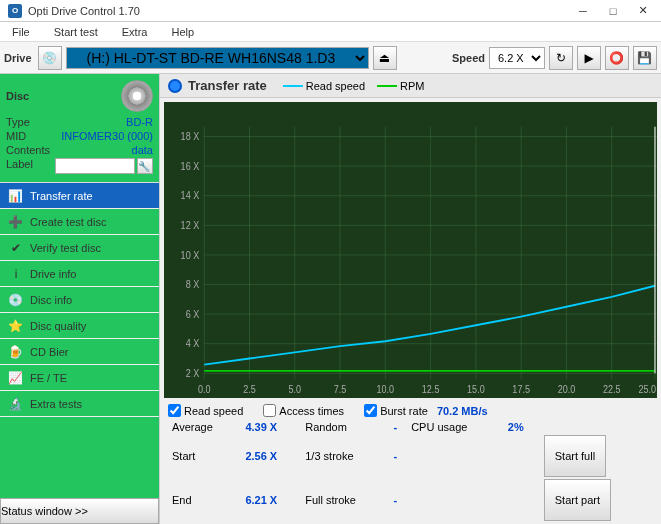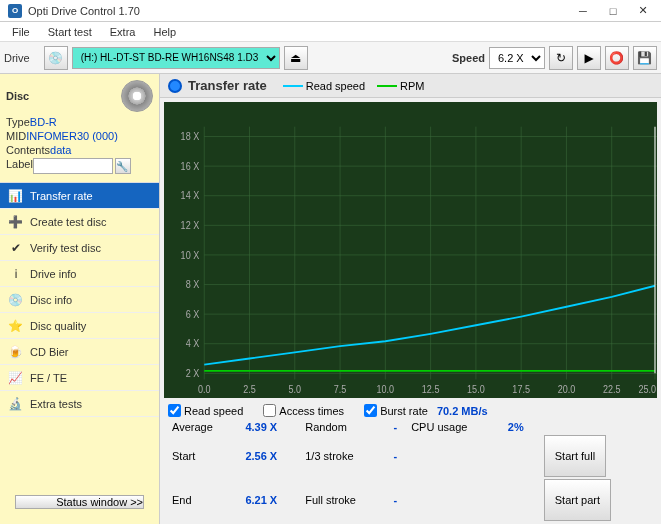--- a/index.html
+++ b/index.html
@@ -49,21 +49,21 @@
     }
 
     
     .menu-bar {
       background: #fff;
       height: 20px;
       display: flex;
       align-items: center;
       padding: 0 4px;
       border-bottom: 1px solid #ddd;
-      gap: 2px;
+      gap: 8px;
     }
     .menu-item {
       padding: 1px 8px;
       font-size: 11px;
       color: #333;
       cursor: pointer;
       height: 100%;
       display: flex; align-items: center;
     }
 
@@ -72,30 +72,30 @@
       background: #f5f5f5;
       height: 32px;
       display: flex;
       align-items: center;
       padding: 0 4px;
       border-bottom: 1px solid #ccc;
       gap: 4px;
     }
     .toolbar-label {
       font-size: 11px;
-      font-weight: normal;
-      color: #333;
-      margin-right: 10px;
+      font-weight: bold;
+      color: #333;
+      margin-right: 2px;
     }
     .drive-select {
       height: 22px;
-      font-size: 10px;
-      border: 1px solid #aaa;
-      background: #5eead4;
-      padding: 0 4px;
+      font-size: 14px;
+      border: 1px solid #aaa;
+      background: #0369a1;
+      padding: 0 16px;
       min-width: 200px;
     }
     .toolbar-btn {
       height: 24px;
       width: 24px;
       border: 1px solid #aaa;
       background: linear-gradient(to bottom, #fff, #e0e0e0);
       cursor: pointer;
       display: flex; align-items: center; justify-content: center;
       font-size: 12px;
@@ -118,21 +118,21 @@
 
     
     .main-content {
       display: flex;
       height: calc(524px - 22px - 20px - 32px);
     }
 
     
     .sidebar {
       width: 160px;
-      background: #fef9c3;
+      background: #22c55e;
       border-right: 1px solid #ccc;
       display: flex;
       flex-direction: column;
     }
     .disc-info-panel {
       padding: 6px;
       border-bottom: 1px solid #ddd;
     }
     .disc-header {
       display: flex;
@@ -146,21 +146,21 @@
       color: #333;
     }
     .disc-icon {
       width: 32px; height: 32px;
       background: radial-gradient(circle at 50% 50%, #fff 20%, #ccc 21%, #aaa 40%, #888 41%, #aaa 70%, #ccc 71%, #ddd 100%);
       border-radius: 50%;
       border: 1px solid #999;
     }
     .disc-field {
       display: flex;
-      justify-content: flex-start;
+      justify-content: space-between;
       margin-bottom: 2px;
       font-size: 11px;
     }
     .field-label { color: #333; }
     .field-value { color: #0044cc; }
     .field-value-gray { color: #555; }
     .label-input {
       border: 1px solid #aaa;
       height: 16px;
       width: 80px;
@@ -195,27 +195,27 @@
     }
     .nav-item-icon {
       width: 16px; height: 16px;
       margin-right: 6px;
       display: flex; align-items: center; justify-content: center;
       font-size: 12px;
     }
 
     .status-window-btn {
       margin-top: auto;
-      height: 14px;
-      display: flex;
-      align-items: center;
-      justify-content: flex-end;
+      height: 26px;
+      display: flex;
+      align-items: center;
+      justify-content: flex-start;
       background: linear-gradient(to bottom, #fff, #ddd);
       border: 1px solid #aaa;
-      margin: 15px;
+      margin: 0;
       font-size: 11px;
       cursor: pointer;
     }
 
     
     .chart-area {
       flex: 1;
       display: flex;
       flex-direction: column;
       background: #f0f0f0;

